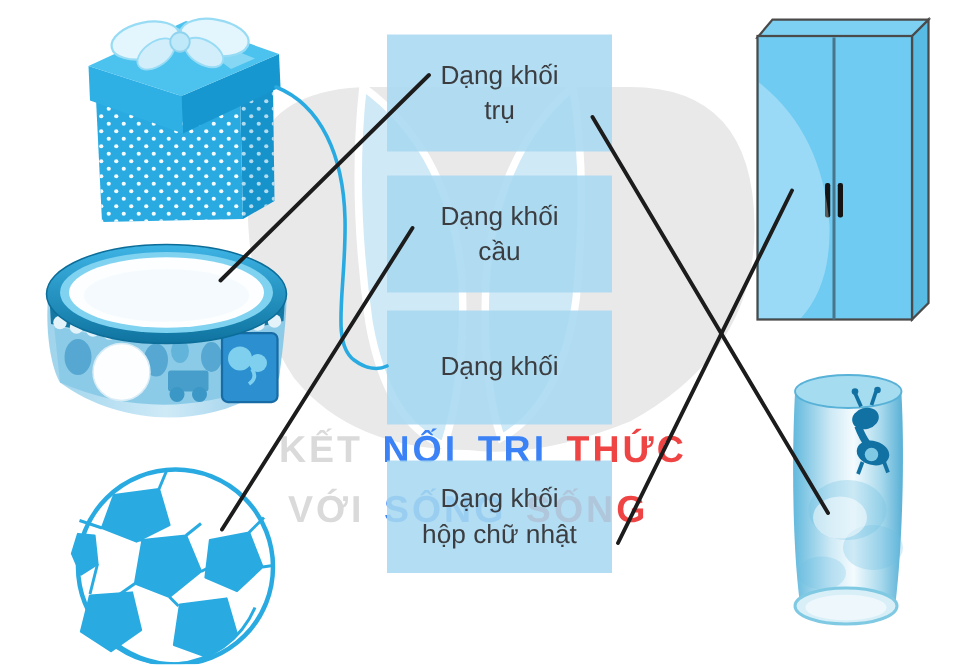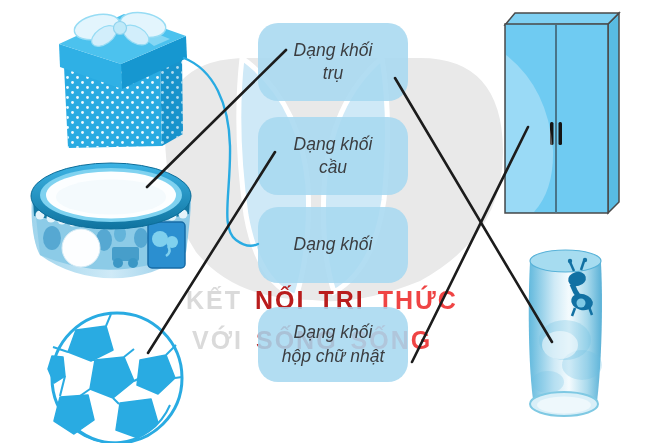--- a/index.html
+++ b/index.html
@@ -9,30 +9,30 @@
   }
   .layer{position:absolute;inset:0;width:652px;height:443px;}
   svg.layer{display:block;}
   
   .wm-line{
     position:absolute;font-weight:bold;font-size:25px;letter-spacing:2px;
     white-space:nowrap;user-select:none;
   }
   .wm-line span{margin-right:13px;margin-top:12px;}
   .wm-gray{color:#dadada;}
-  .wm-blue{color:#b91c1c;}
+  .wm-blue{color:#3b82f6;}
   .wm-gray2{color:#ef4444;}
   #wm1{left:186px;top:286px;}
   #wm2{left:192px;top:326px;}
   
   .lbl{
-    position:absolute;left:258px;width:150px;border-radius:20px;
+    position:absolute;left:258px;width:150px;border-radius:0;
     background:var(--label_fill, rgba(167,216,240,.88));
     display:flex;flex-direction:column;justify-content:center;align-items:center;
-    text-align:center;color:#3b3d40;font-size:17.5px;line-height:23.5px;font-style:italic;
+    text-align:center;color:#3b3d40;font-size:17.5px;line-height:23.5px;
   }
   #lbl-0{top:23px;height:78px;}
   #lbl-1{top:117px;height:78px;}
   #lbl-2{top:207px;height:76px;}
   #lbl-3{top:307px;height:75px;}
 </style>
 </head>
 <body>
 
 <div class="canvas">

